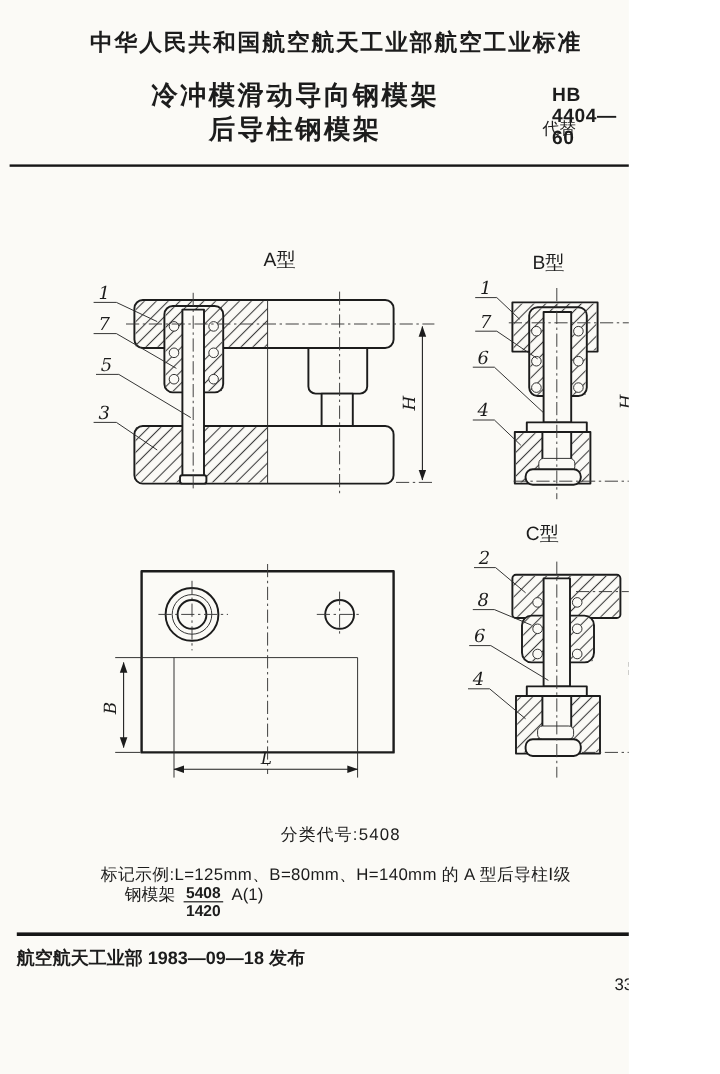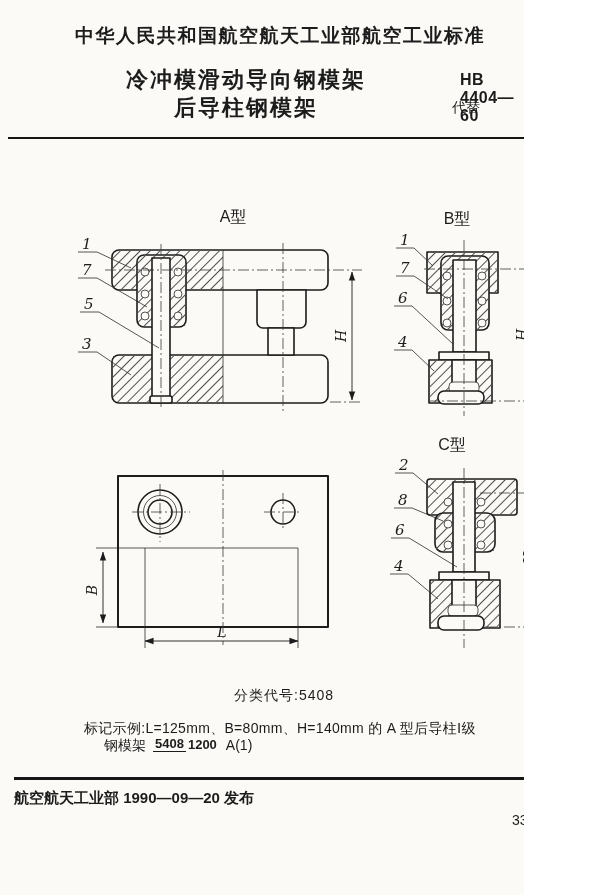--- a/index.html
+++ b/index.html
@@ -13,21 +13,21 @@
     font-size:19px;font-weight:bold;letter-spacing:1.5px;}
   .title-block{top:66px;left:0;width:492px;text-align:center;
     font-size:22px;font-weight:bold;line-height:28px;letter-spacing:2px;}
   .std-code{top:71px;left:460px;font-size:16px;font-weight:bold;letter-spacing:.5px;}
   .supersede{top:99px;left:452px;font-size:14px;}
   .rule-top{top:137px;left:8px;width:585px;height:2px;background:#161616;}
   .drawing{top:0;left:0;}
   .class-code{top:687px;left:234px;font-size:14px;letter-spacing:1px;}
   .example{top:720px;left:47px;font-size:14px;letter-spacing:.3px;margin-left:37px;}
   .designation{top:737px;left:104px;display:flex;align-items:flex-start;gap:7px;font-size:14px;}
-  .frac{display:inline-flex;flex-direction:row;align-items:center;
+  .frac{display:inline-flex;flex-direction:column;align-items:center;
     font-size:13px;line-height:14px;font-weight:bold;}
   .frac-num{border-bottom:1.4px solid #1c1c1c;padding:0 2px;}
   .frac-den{padding:0 2px;}
   .rule-bottom{top:777px;left:14px;width:572px;height:3px;background:#161616;}
   .foot-issue{top:789px;left:14px;font-size:15px;font-weight:bold;}
   .foot-impl{top:789px;left:400px;font-size:15px;font-weight:bold;}
   .page-num{top:812px;left:512px;font-size:14px;}
   
   .ln{stroke:#1c1c1c;stroke-width:1.6;fill:none;stroke-linejoin:round;}
   .tn{stroke:#2b2b2b;stroke-width:.8;fill:none;}
@@ -222,22 +222,22 @@
     </g>
   </svg>
 
   <div class="abs class-code">分类代号:5408</div>
   <div class="abs example">标记示例:L=125mm、B=80mm、H=140mm 的 A 型后导柱Ⅰ级</div>
 
   <div class="abs designation">
     <span>钢模架</span>
     <span class="frac">
       <span class="frac-num">5408</span>
-      <span class="frac-den">1200</span>
+      <span class="frac-den">1420</span>
     </span>
     <span>A(1)</span>
   </div>
 
   <div class="abs rule-bottom"></div>
-  <div class="abs foot-issue">航空航天工业部 1990—09—20 发布</div>
+  <div class="abs foot-issue">航空航天工业部 1983—09—18 发布</div>
   <div class="abs page-num">33</div>
 
 </div>
 
 </body></html>

